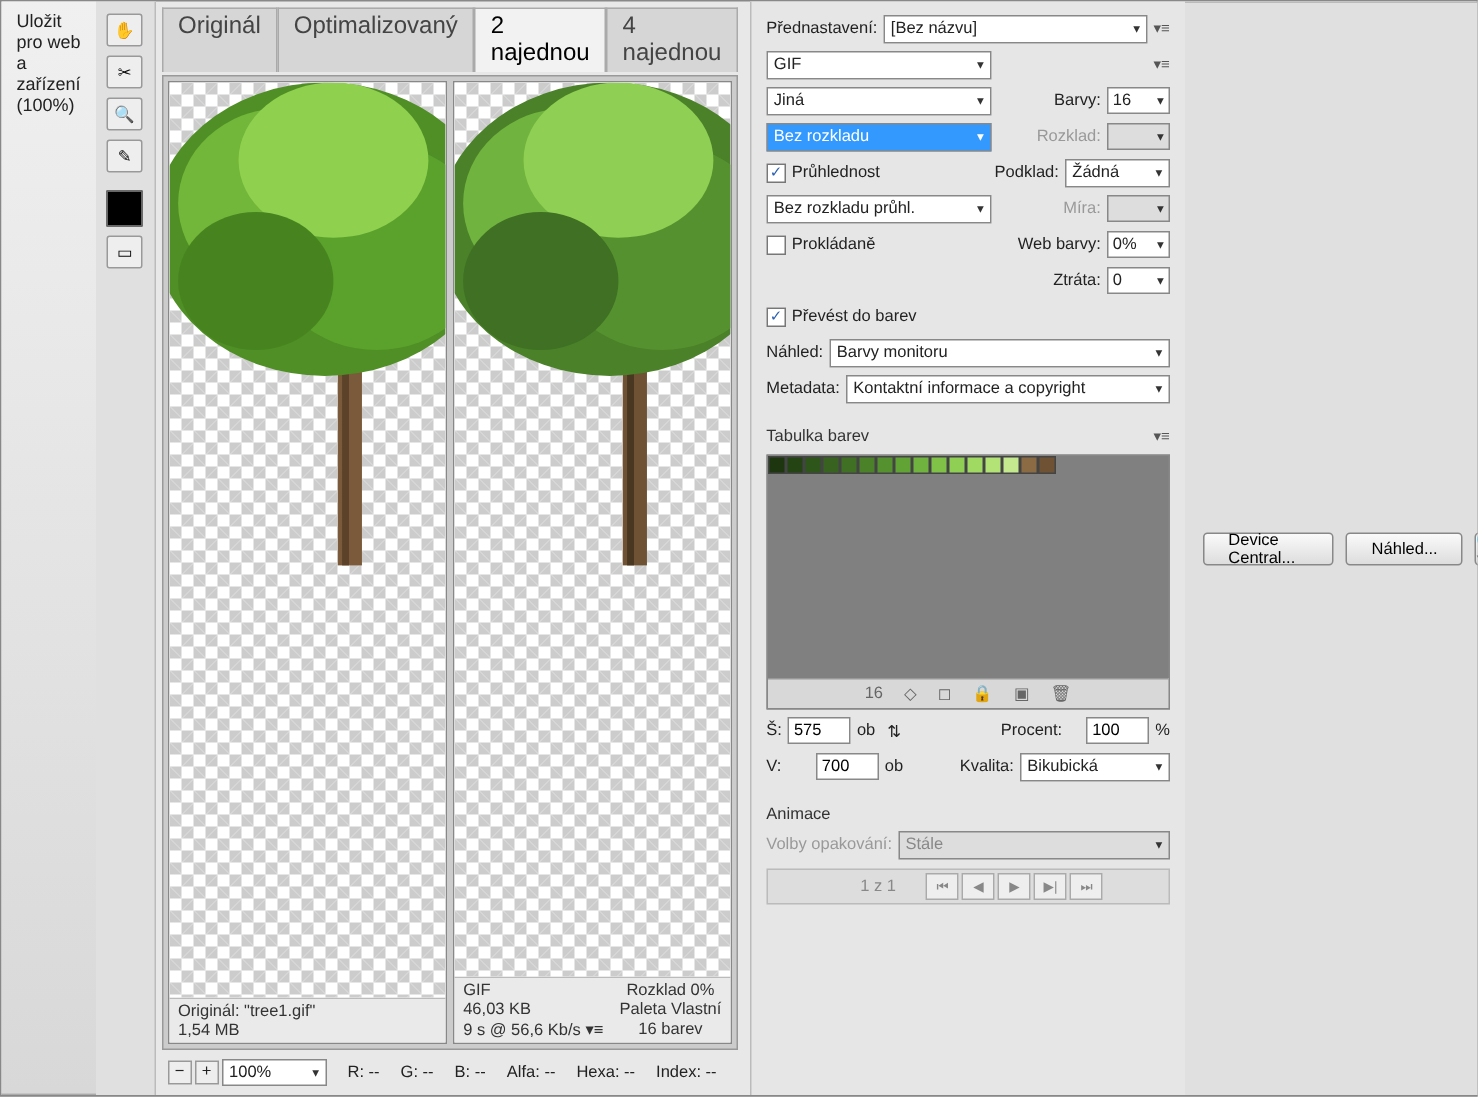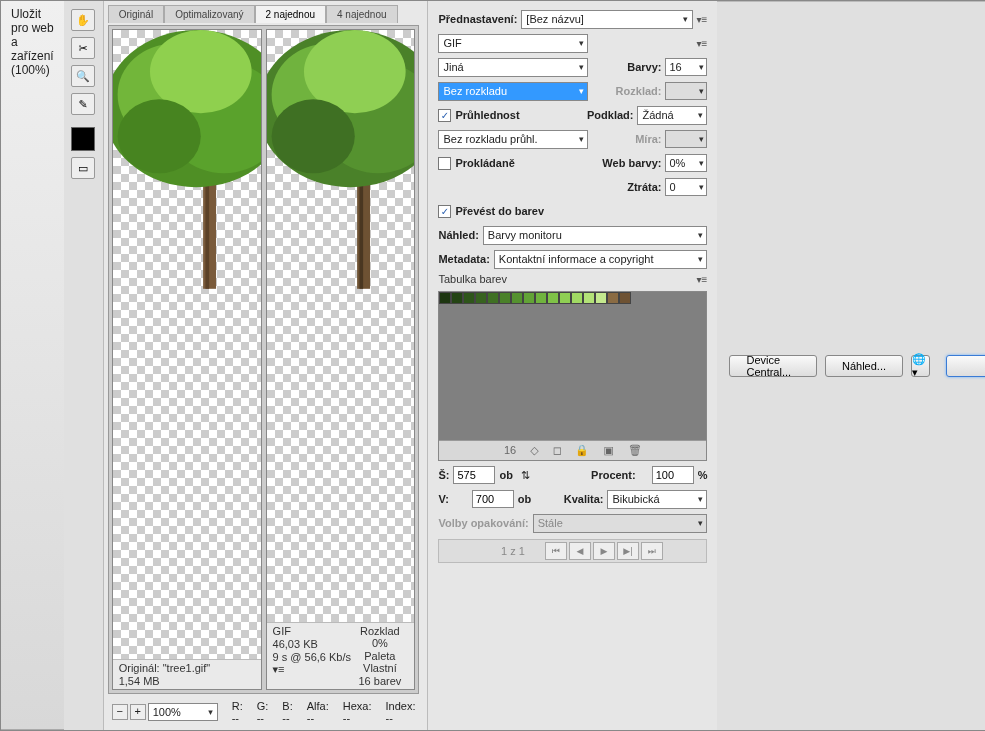--- a/index.html
+++ b/index.html
@@ -5,21 +5,21 @@
 * { box-sizing: border-box; margin: 0; padding: 0; font-family: Tahoma, Arial, sans-serif; font-size: 11px; }
 body { background: #4a4a4a; width: 985px; height: 731px; overflow: hidden; }
 .window { width: 985px; height: 731px; background: #e8e8e8; border: 1px solid #888; display: flex; flex-direction: row; }
 .titlebar { background: linear-gradient(#f0f0f0,#d8d8d8); padding: 6px 10px; font-size: 12px; color: #222; border-bottom: 1px solid #aaa; }
 .body { flex: 1; display: flex; }
 .toolcol { width: 40px; background: #e0e0e0; border-right: 1px solid #bbb; padding: 8px 6px; display: flex; flex-direction: column; gap: 6px; align-items: center; }
 .tool { width: 24px; height: 22px; border: 1px solid #999; background: #eee; border-radius: 2px; display: flex; align-items: center; justify-content: center; cursor: pointer; }
 .swatch { width: 24px; height: 24px; background: #000; border: 1px solid #666; margin-top: 6px; }
 .main { flex: 1; display: flex; flex-direction: column; padding: 4px 8px 0 4px; }
 .tabs { display: flex; gap: 0; margin-bottom: 2px; }
-.tab { padding: 3px 10px; background: #d6d6d6; border: 1px solid #aaa; border-bottom: none; font-size: 10px; cursor: pointer; color: #444; }
+.tab { padding: 3px 10px; background: #d6d6d6; border: 1px solid #aaa; border-bottom: none; font-size: 16px; cursor: pointer; color: #444; }
 .tab.active { background: #f2f2f2; color: #000; }
 .previewrow { flex: 1; display: flex; gap: 4px; border: 1px solid #999; background: #ccc; padding: 3px; min-height: 0; }
 .preview { flex: 1; display: flex; flex-direction: column; border: 1px solid #888; background: #fff; min-width: 0; }
 .canvas { flex: 1; position: relative; overflow: hidden;
   background-image:
     linear-gradient(45deg,#ccc 25%,transparent 25%),
     linear-gradient(-45deg,#ccc 25%,transparent 25%),
     linear-gradient(45deg,transparent 75%,#ccc 75%),
     linear-gradient(-45deg,transparent 75%,#ccc 75%);
   background-size: 16px 16px;
@@ -29,28 +29,28 @@
 .tree { position: absolute; inset: 0; }
 .infobar { background: #eaeaea; border-top: 1px solid #bbb; padding: 2px 6px; font-size: 10px; color: #333; display: flex; justify-content: space-between; }
 .infoleft { display: flex; flex-direction: column; gap: 1px; }
 .inforight { display: flex; flex-direction: column; gap: 1px; text-align: center; }
 .midbar { display: flex; align-items: center; gap: 14px; padding: 6px 4px; font-size: 11px; color: #222; }
 .zoombox { display: flex; align-items: center; gap: 2px; }
 .zminus,.zplus { width: 16px; height: 16px; border: 1px solid #999; background: #eee; text-align: center; line-height: 12px; cursor: pointer; }
 .zoomsel { width: 70px; height: 18px; border: 1px solid #888; background: #fff; padding: 0 4px; display: flex; align-items: center; justify-content: space-between; }
 .right { width: 290px; background: #e6e6e6; border-left: 1px solid #bbb; padding: 8px 10px 4px 10px; display: flex; flex-direction: column; gap: 4px; font-size: 11px; color: #222; }
 .row { display: flex; align-items: center; gap: 4px; min-height: 20px; }
-.lbl { white-space: nowrap; font-weight: bold; }
+.lbl { white-space: nowrap; }
 .sel { flex: 1; height: 19px; border: 1px solid #888; background: #fff; padding: 0 4px; display: flex; align-items: center; justify-content: space-between; cursor: pointer; }
 .sel.highlight { background: #3399ff; color: #fff; }
 .sel.disabled { background: #ddd; color: #888; }
 .chev { font-size: 9px; color: #333; }
 .numbox { width: 42px; height: 18px; border: 1px solid #888; background: #fff; padding: 0 3px; display: flex; align-items: center; justify-content: space-between; }
 .numbox.disabled { background: #ddd; color: #888; }
-.sectionhdr { display: flex; align-items: center; gap: 4px; margin-top: 0; color: #333; }
+.sectionhdr { display: flex; align-items: center; gap: 4px; margin-top: 12px; color: #333; }
 .colortable { border: 1px solid #888; background: #808080; height: 170px; margin-top: 2px; display: flex; flex-direction: column; }
 .swatchrow { display: flex; height: 12px; }
 .sw { width: 12px; height: 12px; border: 1px solid #444; }
 .cticons { display: flex; justify-content: center; gap: 14px; padding: 3px 0; background: #d8d8d8; border-top: 1px solid #999; color: #666; font-size: 10px; }
 .botbar { display: flex; align-items: center; gap: 8px; padding: 8px 12px; border-top: 1px solid #bbb; background: #e0e0e0; }
 .btn { height: 22px; padding: 0 16px; border: 1px solid #888; background: linear-gradient(#fafafa,#ddd); border-radius: 3px; cursor: pointer; display: flex; align-items: center; }
 .btn.primary { border: 1px solid #3a7bd5; box-shadow: 0 0 3px #6ab0ff; min-width: 110px; justify-content: center; }
 .btn.wide { min-width: 110px; justify-content: center; }
 .spacer { flex: 1; }
 .animbar { display: flex; align-items: center; justify-content: center; gap: 2px; border: 1px solid #bbb; background: #ddd; padding: 2px; margin-top: 2px; }
@@ -298,20 +298,23 @@
         <input type="text" style="width: 42px; margin-left: 19px;" value="700">
         <span class="lbl">ob</span>
         <span class="spacer"></span>
         <span class="lbl">Kvalita:</span>
         <div class="sel" style="flex:0 0 100px">
             <span>Bikubická</span>
             <span class="chev">▾</span>
           </div>
       </div>
 
+      <div class="sectionhdr">
+          <span>Animace</span>
+        </div>
       <div class="row">
         <span class="lbl" style="color:#999">Volby opakování:</span>
         <div class="sel disabled">
             <span>Stále</span>
             <span class="chev">▾</span>
           </div>
       </div>
       <div class="animbar">
         <span style="padding:0 18px;color:#888">1 z 1</span>
         <div class="pbtn">⏮</div>

